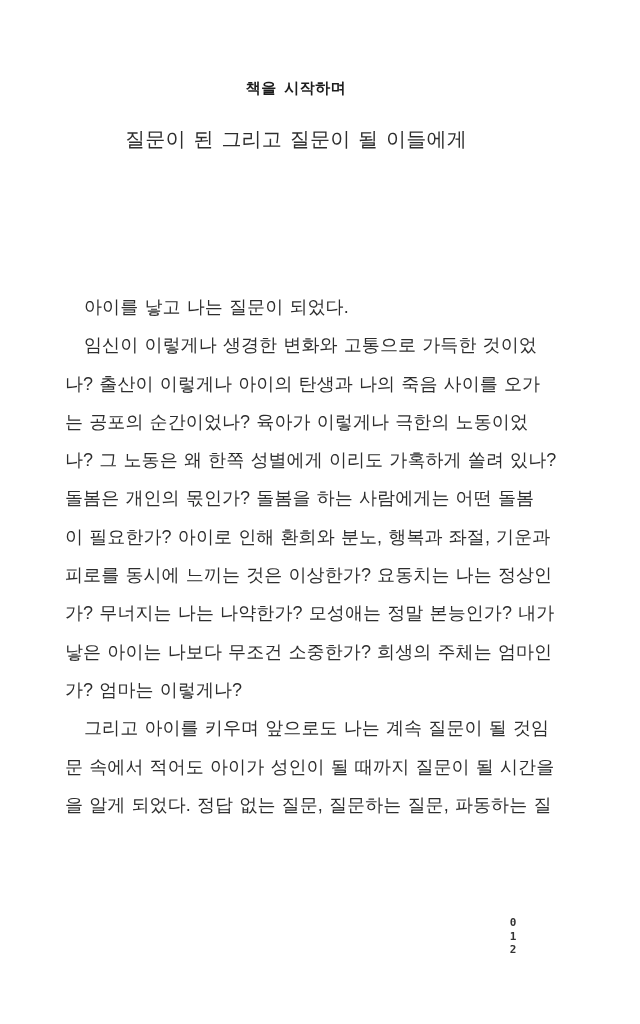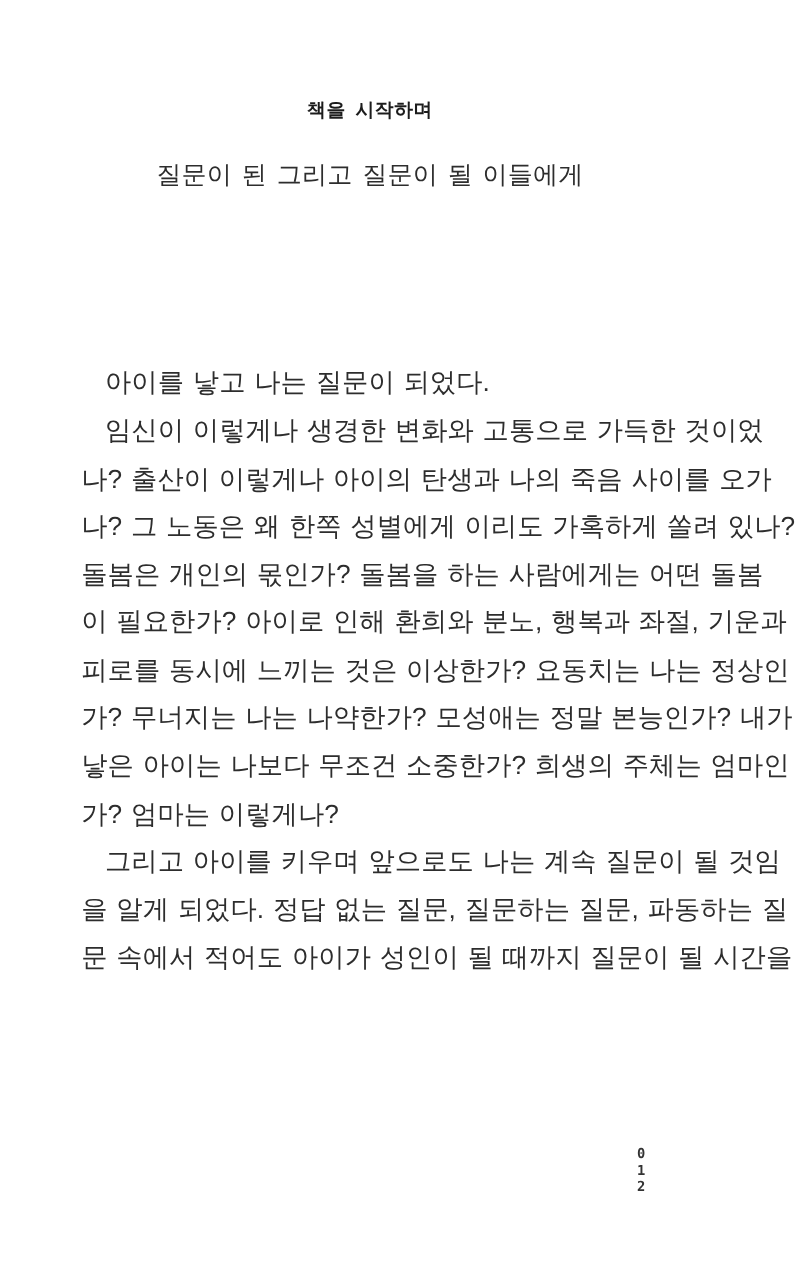--- a/index.html
+++ b/index.html
@@ -38,21 +38,21 @@
     font-weight: 400;
     color: #2d2d2d;
     letter-spacing: 0.2px;
     word-spacing: 2px;
   }
   .body-text {
     position: absolute;
     top: 288px;
     left: 65px;
     width: 500px;
-    font-size: 21px;
+    font-size: 18px;
     line-height: 38.3px;
     font-weight: 400;
     color: #2d2d2d;
     letter-spacing: 0.1px;
     word-spacing: 1px;
   }
   .body-text .line {
     white-space: nowrap;
   }
   .body-text .line.indent {
@@ -77,30 +77,31 @@
 <div class="page">
 
   <div class="section-label">책을 시작하며</div>
 
   <div class="subtitle">질문이 된 그리고 질문이 될 이들에게</div>
 
   <div class="body-text">
       <div class="line indent">아이를 낳고 나는 질문이 되었다.</div>
       <div class="line indent">임신이 이렇게나 생경한 변화와 고통으로 가득한 것이었</div>
       <div class="line">나? 출산이 이렇게나 아이의 탄생과 나의 죽음 사이를 오가</div>
+      <div class="line">는 공포의 순간이었나? 육아가 이렇게나 극한의 노동이었</div>
       <div class="line">나? 그 노동은 왜 한쪽 성별에게 이리도 가혹하게 쏠려 있나?</div>
       <div class="line">돌봄은 개인의 몫인가? 돌봄을 하는 사람에게는 어떤 돌봄</div>
       <div class="line">이 필요한가? 아이로 인해 환희와 분노, 행복과 좌절, 기운과</div>
       <div class="line">피로를 동시에 느끼는 것은 이상한가? 요동치는 나는 정상인</div>
       <div class="line">가? 무너지는 나는 나약한가? 모성애는 정말 본능인가? 내가</div>
       <div class="line">낳은 아이는 나보다 무조건 소중한가? 희생의 주체는 엄마인</div>
       <div class="line">가? 엄마는 이렇게나?</div>
       <div class="line indent">그리고 아이를 키우며 앞으로도 나는 계속 질문이 될 것임</div>
+      <div class="line">문 속에서 적어도 아이가 성인이 될 때까지 질문이 될 시간을</div>
       <div class="line">을 알게 되었다. 정답 없는 질문, 질문하는 질문, 파동하는 질</div>
-      <div class="line">문 속에서 적어도 아이가 성인이 될 때까지 질문이 될 시간을</div>
     </div>
 
   <div class="page-number">
       <div>0</div>
       <div>1</div>
       <div>2</div>
     </div>
 
 </div>
 

